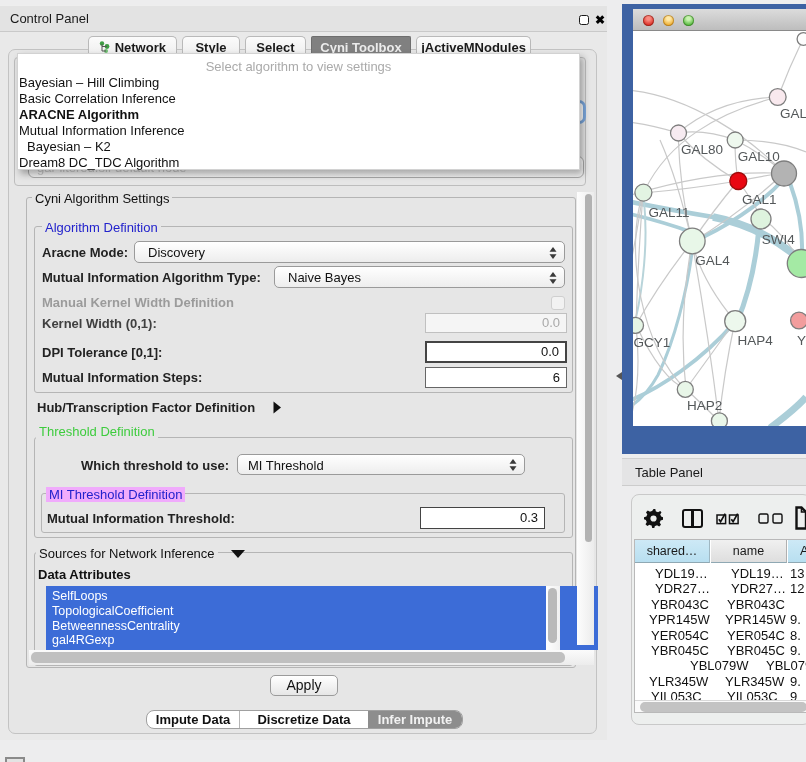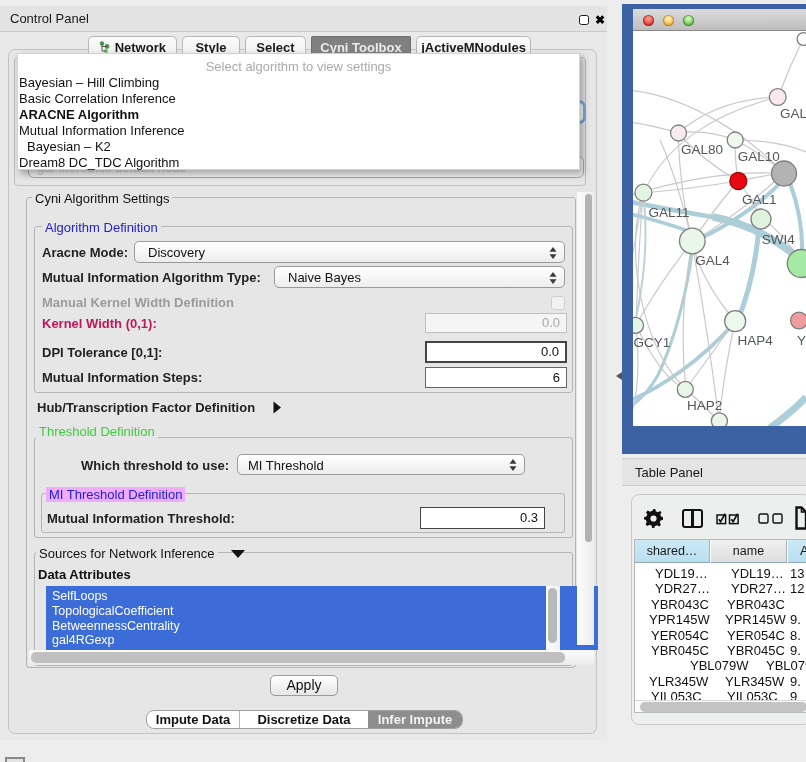--- a/index.html
+++ b/index.html
@@ -70,21 +70,21 @@
   <div class="abs b" style="left:42px; top:270px; font-size:13px; color:#222;">Mutual Information Algorithm Type:</div>
   <div class="abs" style="left:274px; top:266px; width:291px; height:22px; background:linear-gradient(#ffffff,#ededed); border:1px solid #9a9a9a; border-radius:5px;">
     <div class="abs" style="left:13px; top:3px; font-size:13px; color:#111;">Naive Bayes</div>
     <svg class="abs" style="right:7px; top:5px;" width="8" height="12">
         <path d="M4,0 L7.5,4.7 L0.5,4.7 Z" fill="#3a3a3a"></path>
         <path d="M4,12 L7.5,7.3 L0.5,7.3 Z" fill="#3a3a3a"></path>
       </svg>
   </div>
   <div class="abs b" style="left:42px; top:295px; font-size:13px; color:#9b9b9b;">Manual Kernel Width Definition</div>
   <div class="abs" style="left:551px; top:296px; width:14px; height:14px; background:#f2f2f2; border:1px solid #cfcfcf; border-radius:3px;"></div>
-  <div class="abs b" style="left:42px; top:316px; font-size:13px; color:#be185d;">Kernel Width (0,1):</div>
+  <div class="abs b" style="left:42px; top:316px; font-size:13px; color:#404040;">Kernel Width (0,1):</div>
   <div class="abs" style="left:425px; top:313px; width:142px; height:20px; background:#f5f5f5; border:1px solid #c0c0c0; font-size:13px; color:#a8a8a8; text-align:right; line-height:18px; padding-right:6px;">0.0</div>
   <div class="abs b" style="left:42px; top:345px; font-size:13px; color:#222;">DPI Tolerance [0,1]:</div>
   <div class="abs" style="left:425px; top:341px; width:142px; height:22px; background:#fff; border:2px solid #444; font-size:13px; color:#111; text-align:right; line-height:18px; padding-right:6px;">0.0</div>
   <div class="abs b" style="left:42px; top:370px; font-size:13px; color:#222;">Mutual Information Steps:</div>
   <div class="abs" style="left:425px; top:367px; width:142px; height:21px; background:#fff; border:1px solid #666; font-size:13px; color:#111; text-align:right; line-height:19px; padding-right:6px;">6</div>
 </div>
 
 <div class="abs b" style="left:37px; top:400px; font-size:13px; color:#222;">Hub/Transcription Factor Definition</div>
 <svg class="abs" style="left:272px; top:401px;" width="10" height="13">
     <path d="M1.5,0.5 L9,6.5 L1.5,12.5 Z" fill="#111"></path>

